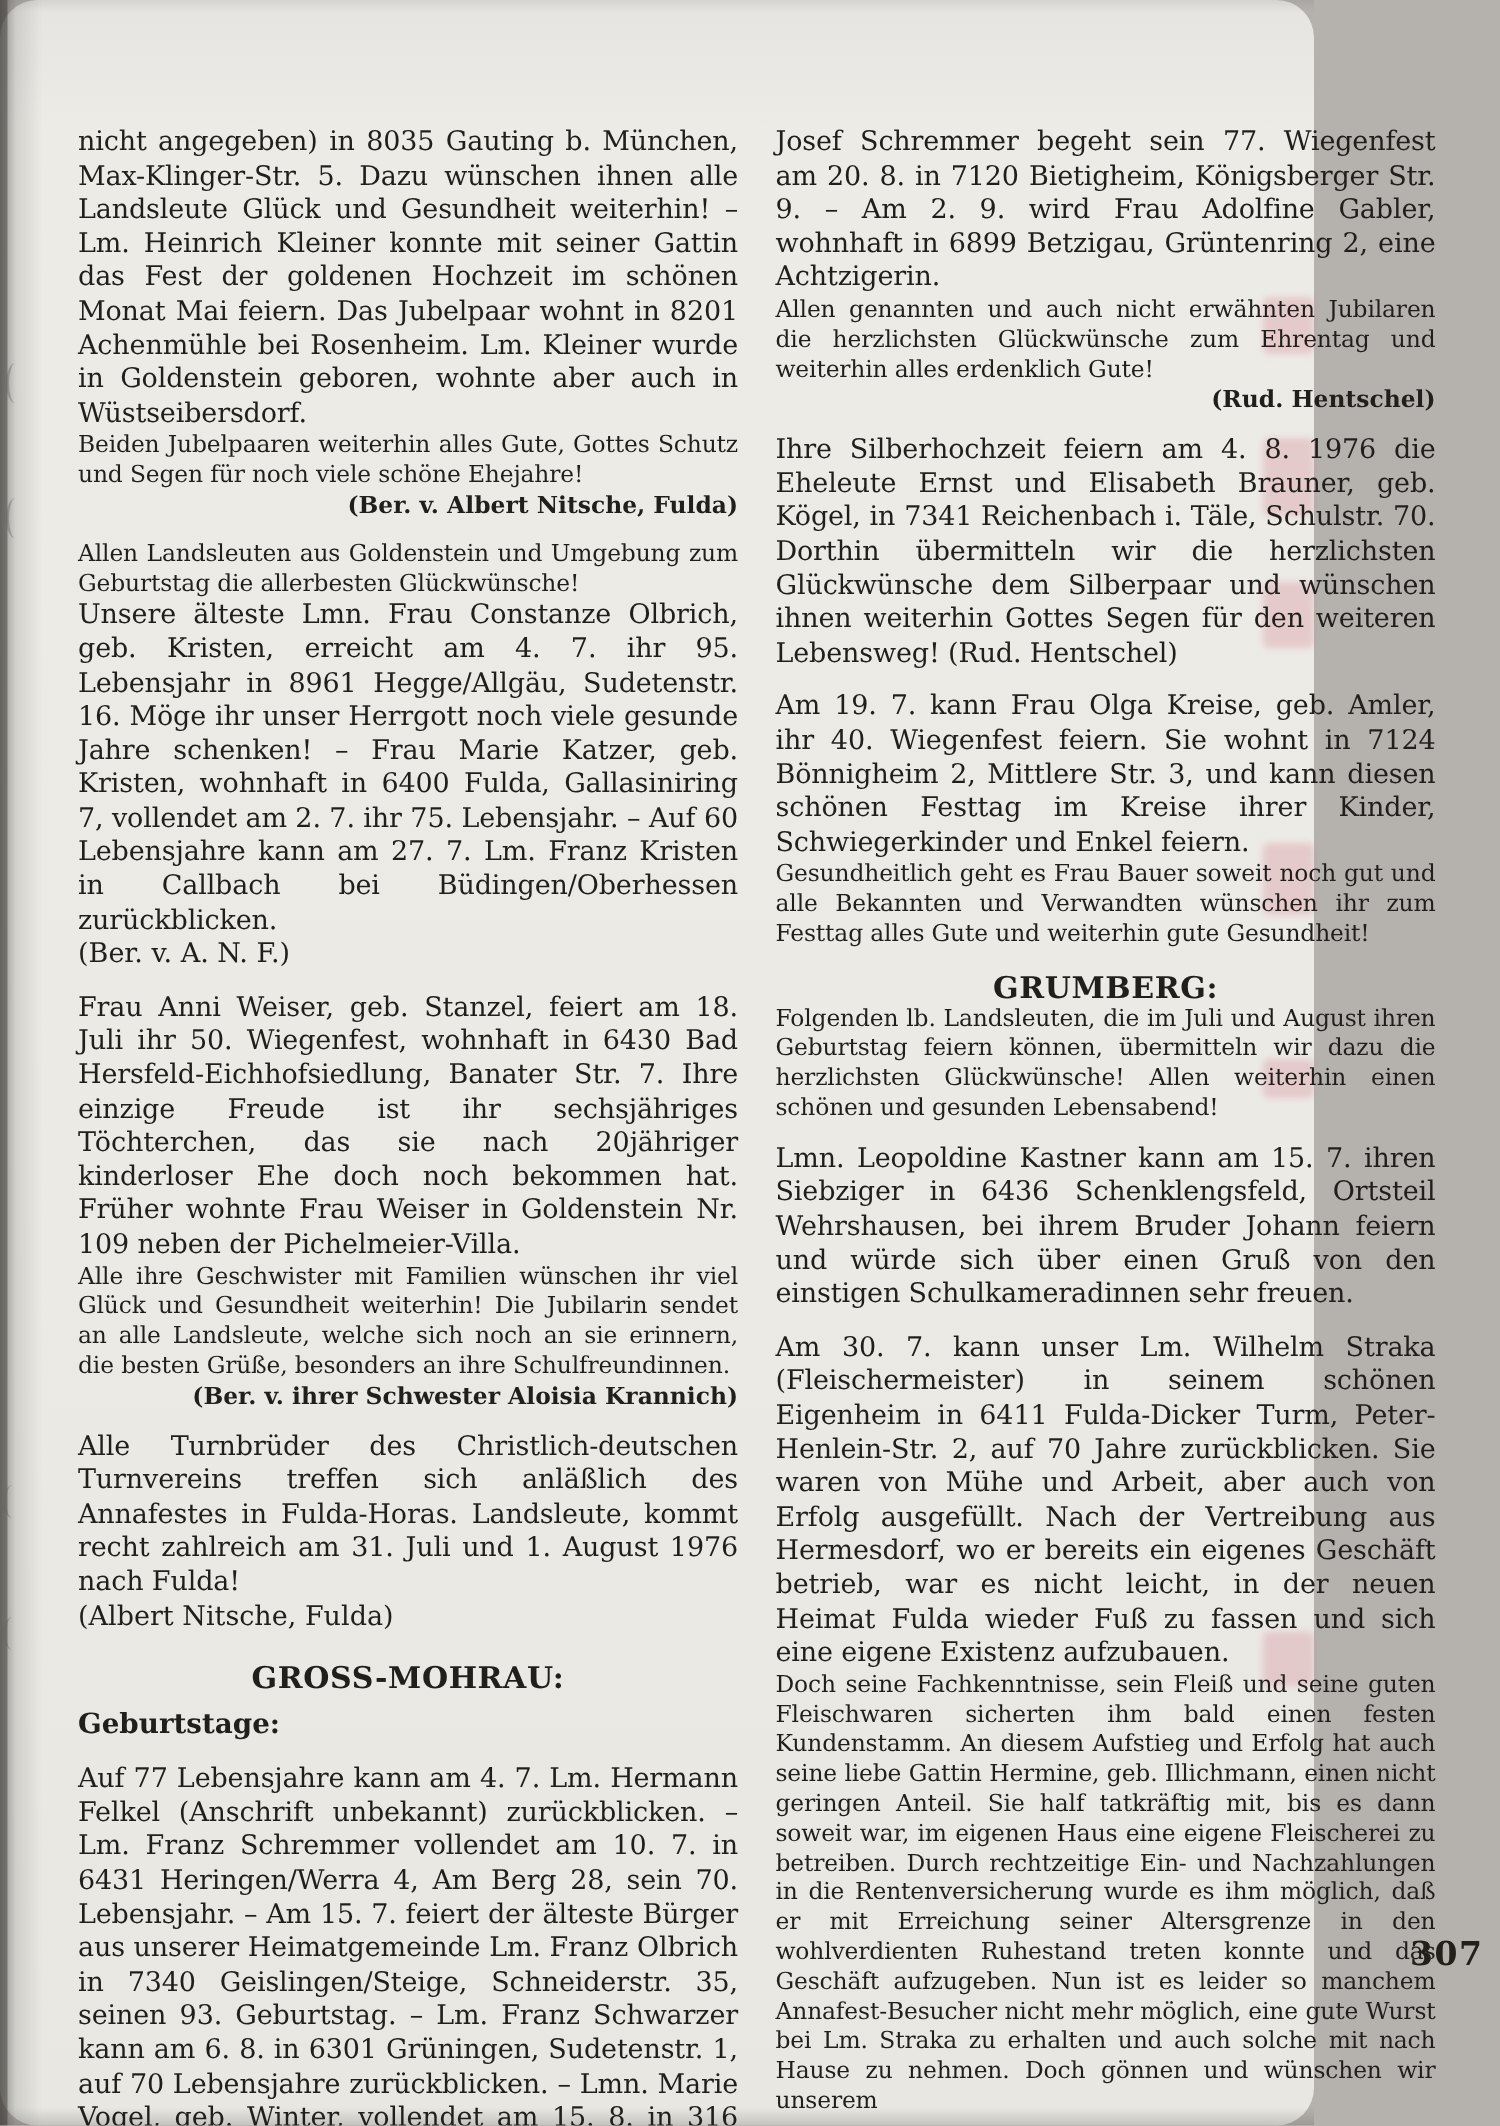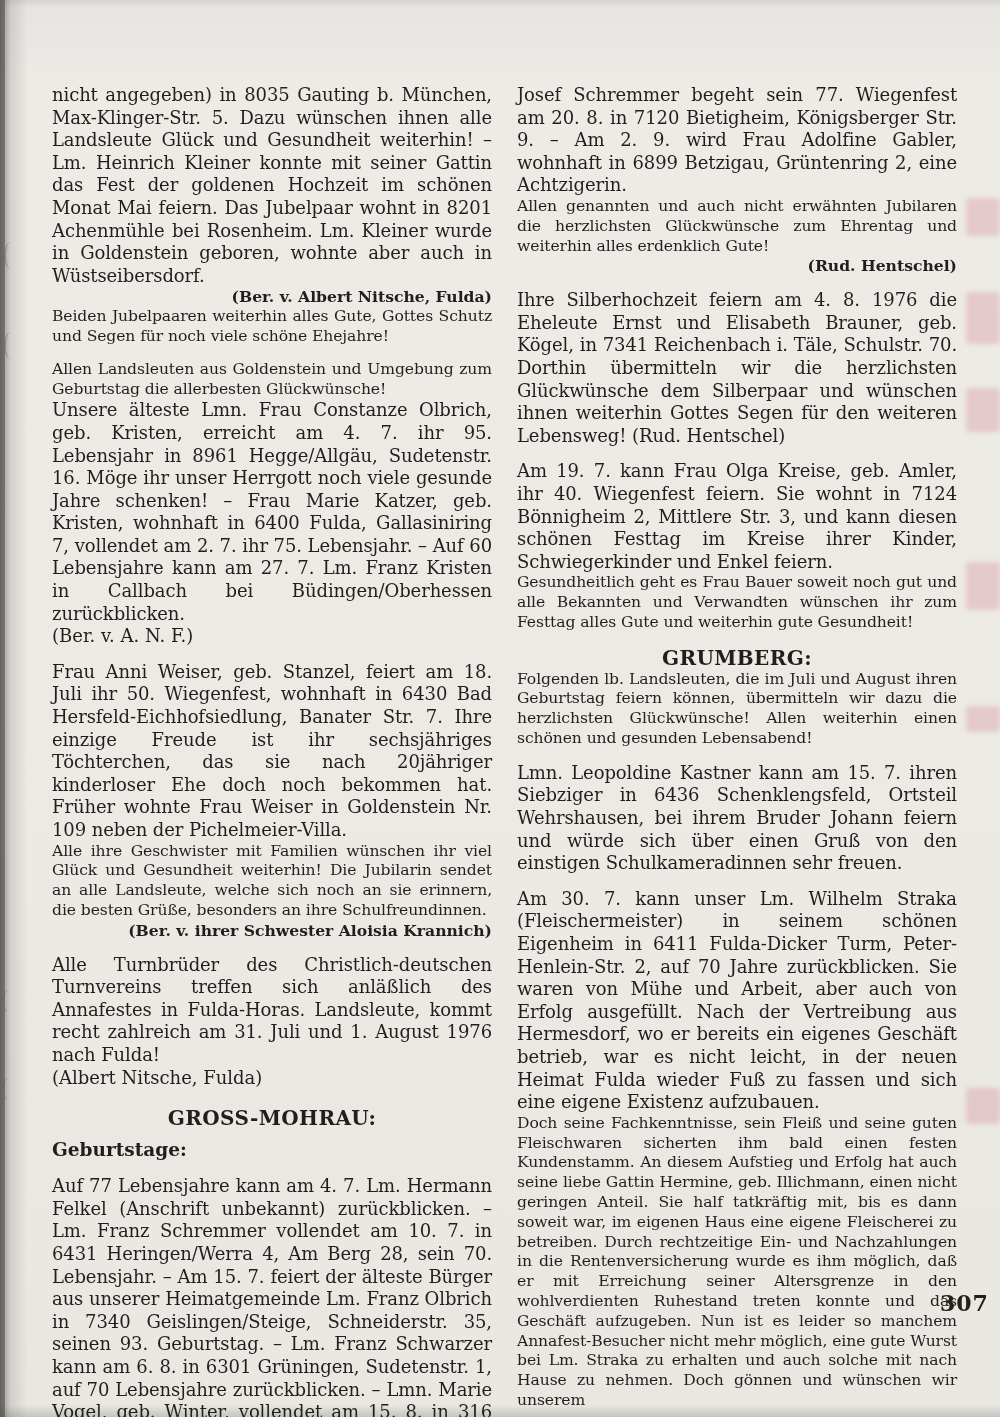--- a/index.html
+++ b/index.html
@@ -4,24 +4,25 @@
 <style>
   html,body{margin:0;padding:0;}
   body{
     width:1000px;height:1417px;
     font-family:"DejaVu Serif","Liberation Serif",serif;
     overflow:hidden;
     background:#b5b2ae;
   }
   .page{
     position:relative;
-    width:1000px;height:1417px;
+    width:876px;height:1417px;
     background:linear-gradient(180deg,#e6e4e0 0%,#edebe6 6%,#eceae5 55%,#e9e7e2 100%);
     color:#211f1c;
     box-sizing:border-box;
+    border-radius:25px;
   }
   
   .edge-left{
     position:absolute;left:0;top:0;bottom:0;width:28px;
     background:linear-gradient(to right,rgba(55,52,50,.50),rgba(110,107,104,.20) 38%,rgba(0,0,0,0) 100%);
     pointer-events:none;
   }
   .edge-left-line{
     position:absolute;left:0;top:0;bottom:0;width:5px;
     background:rgba(48,46,44,.45);
@@ -90,22 +91,22 @@
   <div class="ghost" style="top:706px;height:26px;"></div>
   <div class="ghost" style="top:1088px;height:36px;"></div>
 
   <div class="pencil-arc" style="left:4px;top:242px;"></div>
   <div class="pencil-arc" style="left:4px;top:332px;"></div>
   <div class="pencil-arc" style="left:2px;top:990px;height:22px;"></div>
   <div class="pencil-arc" style="left:2px;top:1078px;height:22px;"></div>
 
   <div class="col col-left">
       <p class="blk body"><span>nicht angegeben) in 8035 Gauting b. München, Max-Klinger-Str. 5. Dazu wünschen ihnen alle Landsleute Glück und Gesundheit weiterhin! – Lm. </span><span class="bold">Heinrich Kleiner</span><span> konnte mit seiner </span><span class="bold">Gattin</span><span> das Fest der goldenen Hochzeit im schönen Monat Mai feiern. Das Jubelpaar wohnt in 8201 Achenmühle bei Rosenheim. Lm. Kleiner wurde in Goldenstein geboren, wohnte aber auch in Wüstseibersdorf.</span></p>
+      <p class="blk note"><span>Beiden Jubelpaaren weiterhin alles Gute, Gottes Schutz und Segen für noch viele schöne Ehejahre!</span></p>
       <p class="blk credit"><span>(Ber. v. Albert Nitsche, Fulda)</span></p>
-      <p class="blk note"><span>Beiden Jubelpaaren weiterhin alles Gute, Gottes Schutz und Segen für noch viele schöne Ehejahre!</span></p>
       <p class="blk note gap"><span>Allen Landsleuten aus Goldenstein und Umgebung zum Geburtstag die allerbesten Glückwünsche!</span></p>
       <p class="blk body"><span>Unsere älteste Lmn. Frau </span><span class="bold">Constanze Olbrich,</span><span> geb. Kristen, erreicht am 4. 7. ihr 95. Lebensjahr in 8961 Hegge/Allgäu, Sudetenstr. 16. Möge ihr unser Herrgott noch viele gesunde Jahre schenken! – Frau </span><span class="bold">Marie Katzer,</span><span> geb. Kristen, wohnhaft in 6400 Fulda, Gallasiniring 7, vollendet am 2. 7. ihr 75. Lebensjahr. – Auf 60 Lebensjahre kann am 27. 7. Lm. </span><span class="bold">Franz Kristen</span><span> in Callbach bei Büdingen/Oberhessen zurückblicken.</span></p>
       <p class="blk credit_body"><span>(Ber. v. A. N. F.)</span></p>
       <p class="blk body gap"><span>Frau </span><span class="bold">Anni Weiser,</span><span> geb. Stanzel, feiert am 18. Juli ihr 50. Wiegenfest, wohnhaft in 6430 Bad Hersfeld-Eichhofsiedlung, Banater Str. 7. Ihre einzige Freude ist ihr sechsjähriges Töchterchen, das sie nach 20jähriger kinderloser Ehe doch noch bekommen hat. Früher wohnte Frau Weiser in Goldenstein Nr. 109 neben der Pichelmeier-Villa.</span></p>
       <p class="blk note"><span>Alle ihre Geschwister mit Familien wünschen ihr viel Glück und Gesundheit weiterhin! Die Jubilarin sendet an alle Landsleute, welche sich noch an sie erinnern, die besten Grüße, besonders an ihre Schulfreundinnen.</span></p>
       <p class="blk credit"><span>(Ber. v. ihrer Schwester Aloisia Krannich)</span></p>
       <p class="blk body gap"><span>Alle Turnbrüder des Christlich-deutschen Turnvereins treffen sich anläßlich des </span><span class="bold">Annafestes</span><span> in Fulda-Horas. Landsleute, kommt recht zahlreich am 31. Juli und 1. August 1976 nach Fulda!</span></p>
       <p class="blk credit_body"><span>(Albert Nitsche, Fulda)</span></p>
       <p class="blk heading"><span>GROSS-MOHRAU:</span></p>
       <p class="blk subheading"><span>Geburtstage:</span></p>

